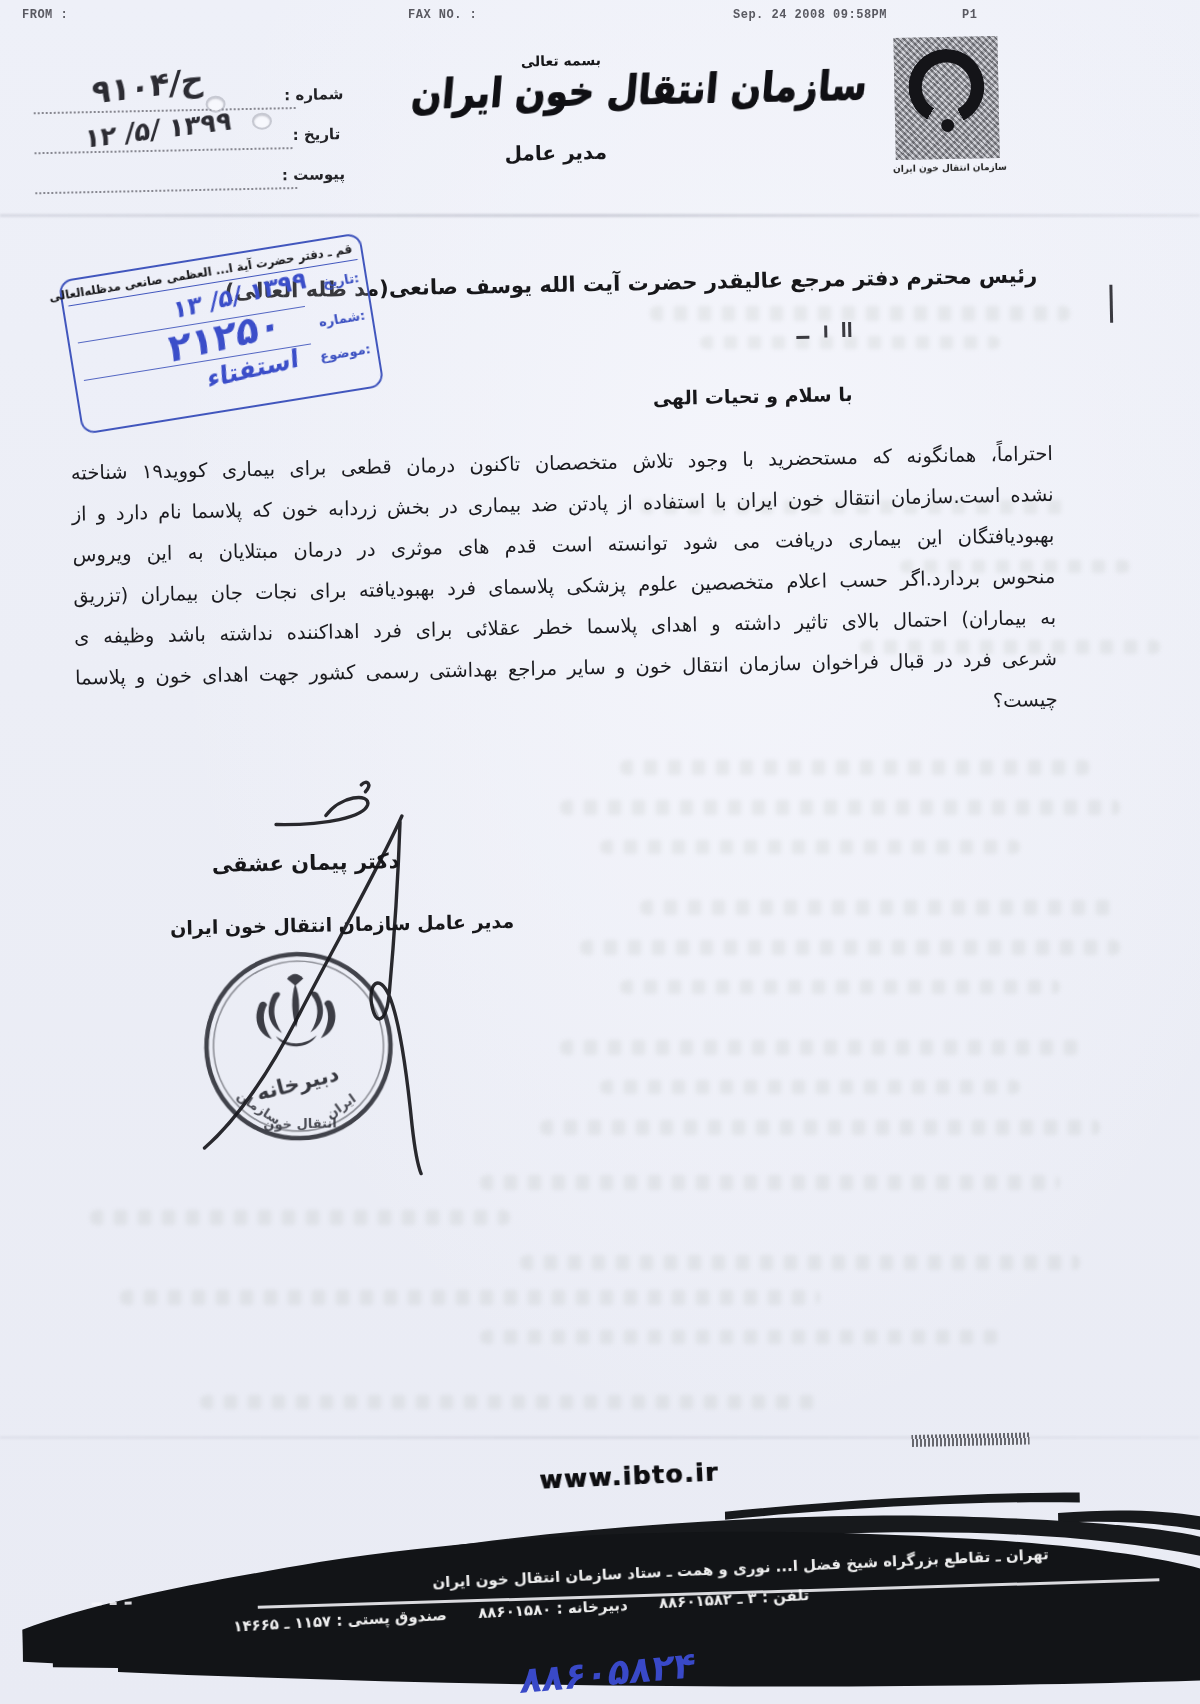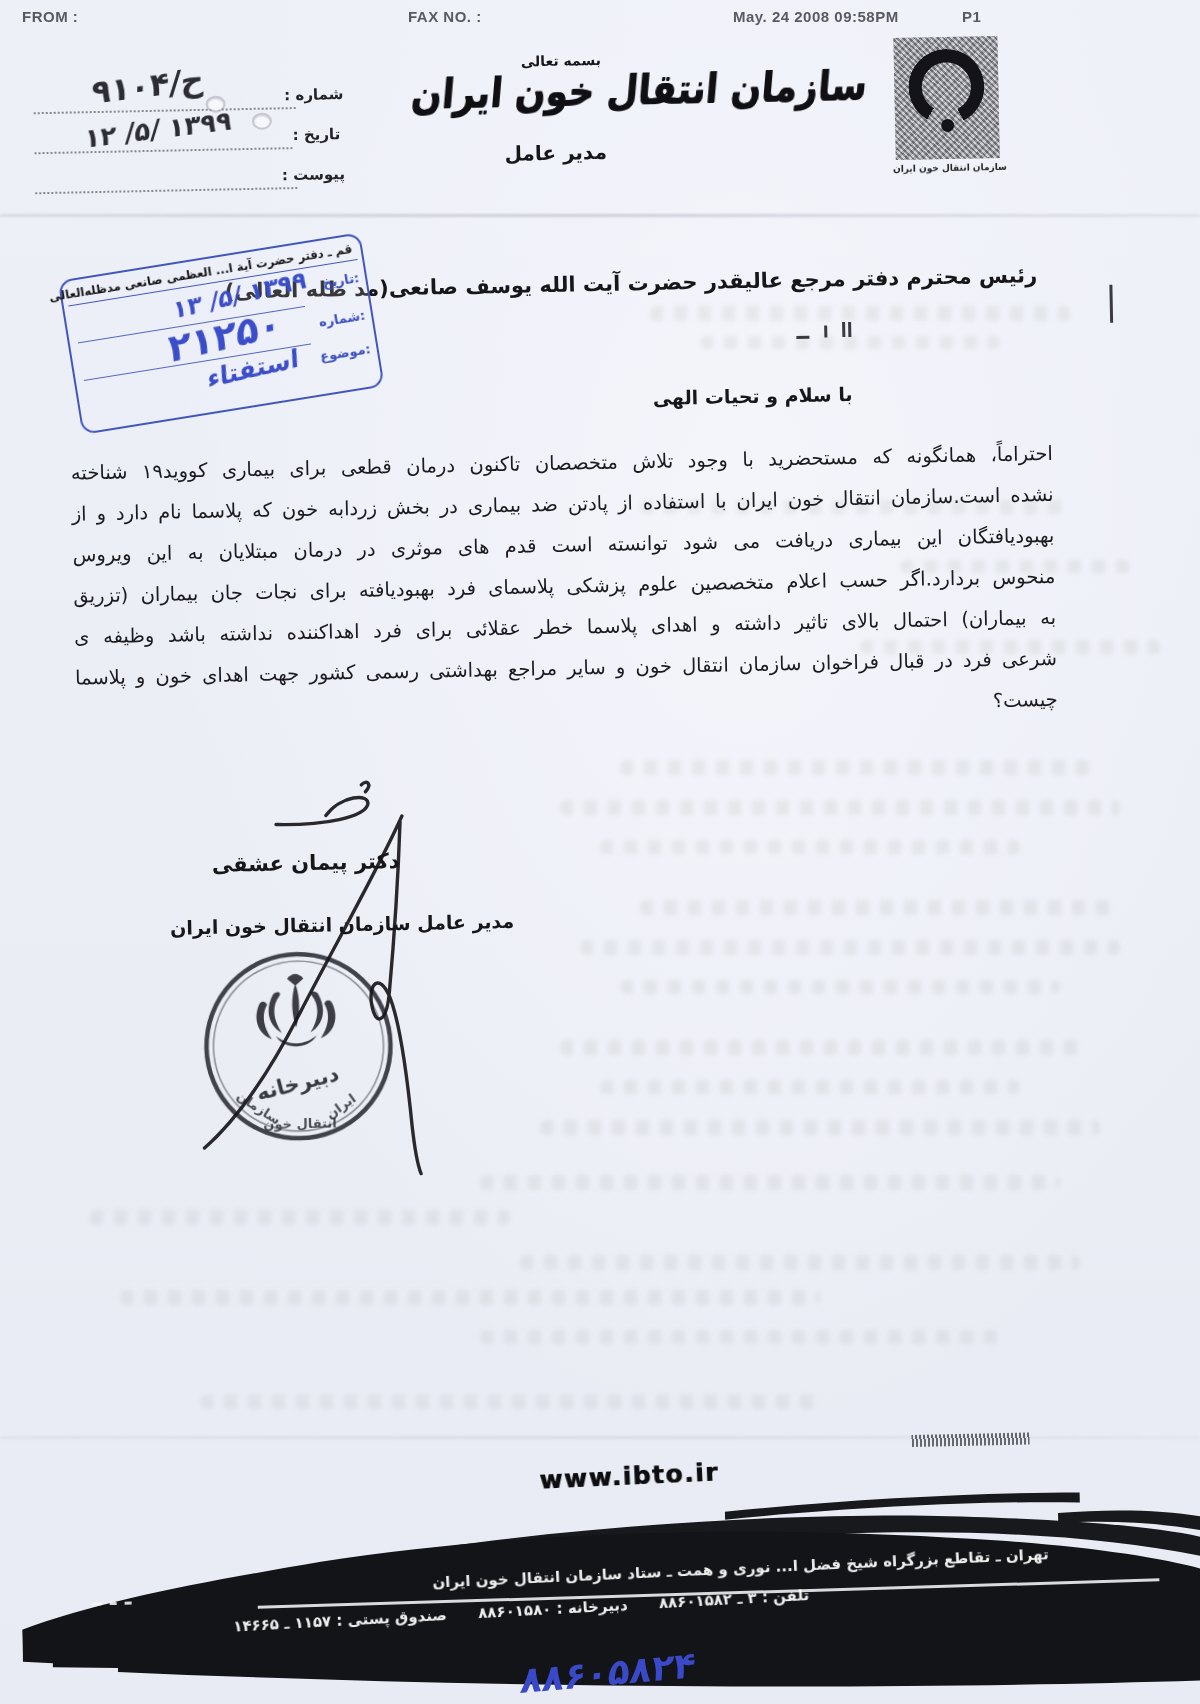--- a/index.html
+++ b/index.html
@@ -4,21 +4,21 @@
 <style>
   html,body{margin:0;padding:0;}
   body{background:#dcdde6;font-family:"DejaVu Sans",sans-serif;}
   #page{position:relative;width:1200px;height:1704px;overflow:hidden;
         background:
           radial-gradient(ellipse at 62% 30%, #f4f5fb 0%, rgba(244,245,251,0) 55%),
           linear-gradient(180deg,#eef0f8 0%,#ecEEf6 40%,#e9ebf4 100%);
         background-color:#edeff7;}
   .abs{position:absolute;}
   
-  .fax{font-family:Liberation Sans, sans-serif;font-size:15px;font-weight:bold;
+  .fax{font-family:Liberation Mono, monospace;font-size:12px;font-weight:bold;
        color:#45454d;letter-spacing:.5px;opacity:.88;white-space:pre;}
   
   .crease{left:0;width:1200px;height:3px;
           background:linear-gradient(90deg,rgba(120,122,140,.18),rgba(120,122,140,.30),rgba(120,122,140,.12));
           filter:blur(1px);}
   .hole{width:16px;height:13px;border-radius:50%;background:#f7f8fd;
         box-shadow:0 0 0 2px rgba(150,152,165,.45), inset 0 1px 2px rgba(120,120,135,.4);}
   .mark{background:#3a3a40;}
   .smudge{background:repeating-linear-gradient(90deg,rgba(128,138,120,.20) 0 13px,rgba(128,138,120,0) 13px 24px);
           filter:blur(2px);border-radius:6px;opacity:.55;}
@@ -74,21 +74,21 @@
         white-space:pre;letter-spacing:.4px;filter:blur(.35px);}
   .wline{background:rgba(246,246,250,.88);}
 </style>
 </head>
 <body>
 
 <div id="page">
 
   <div class="abs fax" style="left:22px;top:8px;">FROM :</div>
   <div class="abs fax" style="left:408px;top:8px;">FAX NO. :</div>
-  <div class="abs fax" style="left:733px;top:8px;">May. 24 2008 09:58PM</div>
+  <div class="abs fax" style="left:733px;top:8px;">Sep. 24 2008 09:58PM</div>
   <div class="abs fax" style="left:962px;top:8px;">P1</div>
 
   <div class="abs crease" style="top:214px;"></div>
   <div class="abs crease" style="top:1436px;opacity:.5;"></div>
 
   <div class="abs smudge" style="left:650px;top:306px;width:420px;height:15px;"></div>
   <div class="abs smudge" style="left:700px;top:336px;width:300px;height:13px;"></div>
   <div class="abs smudge" style="left:640px;top:500px;width:430px;height:14px;"></div>
   <div class="abs smudge" style="left:900px;top:560px;width:230px;height:13px;"></div>
   <div class="abs smudge" style="left:860px;top:640px;width:300px;height:14px;"></div>

